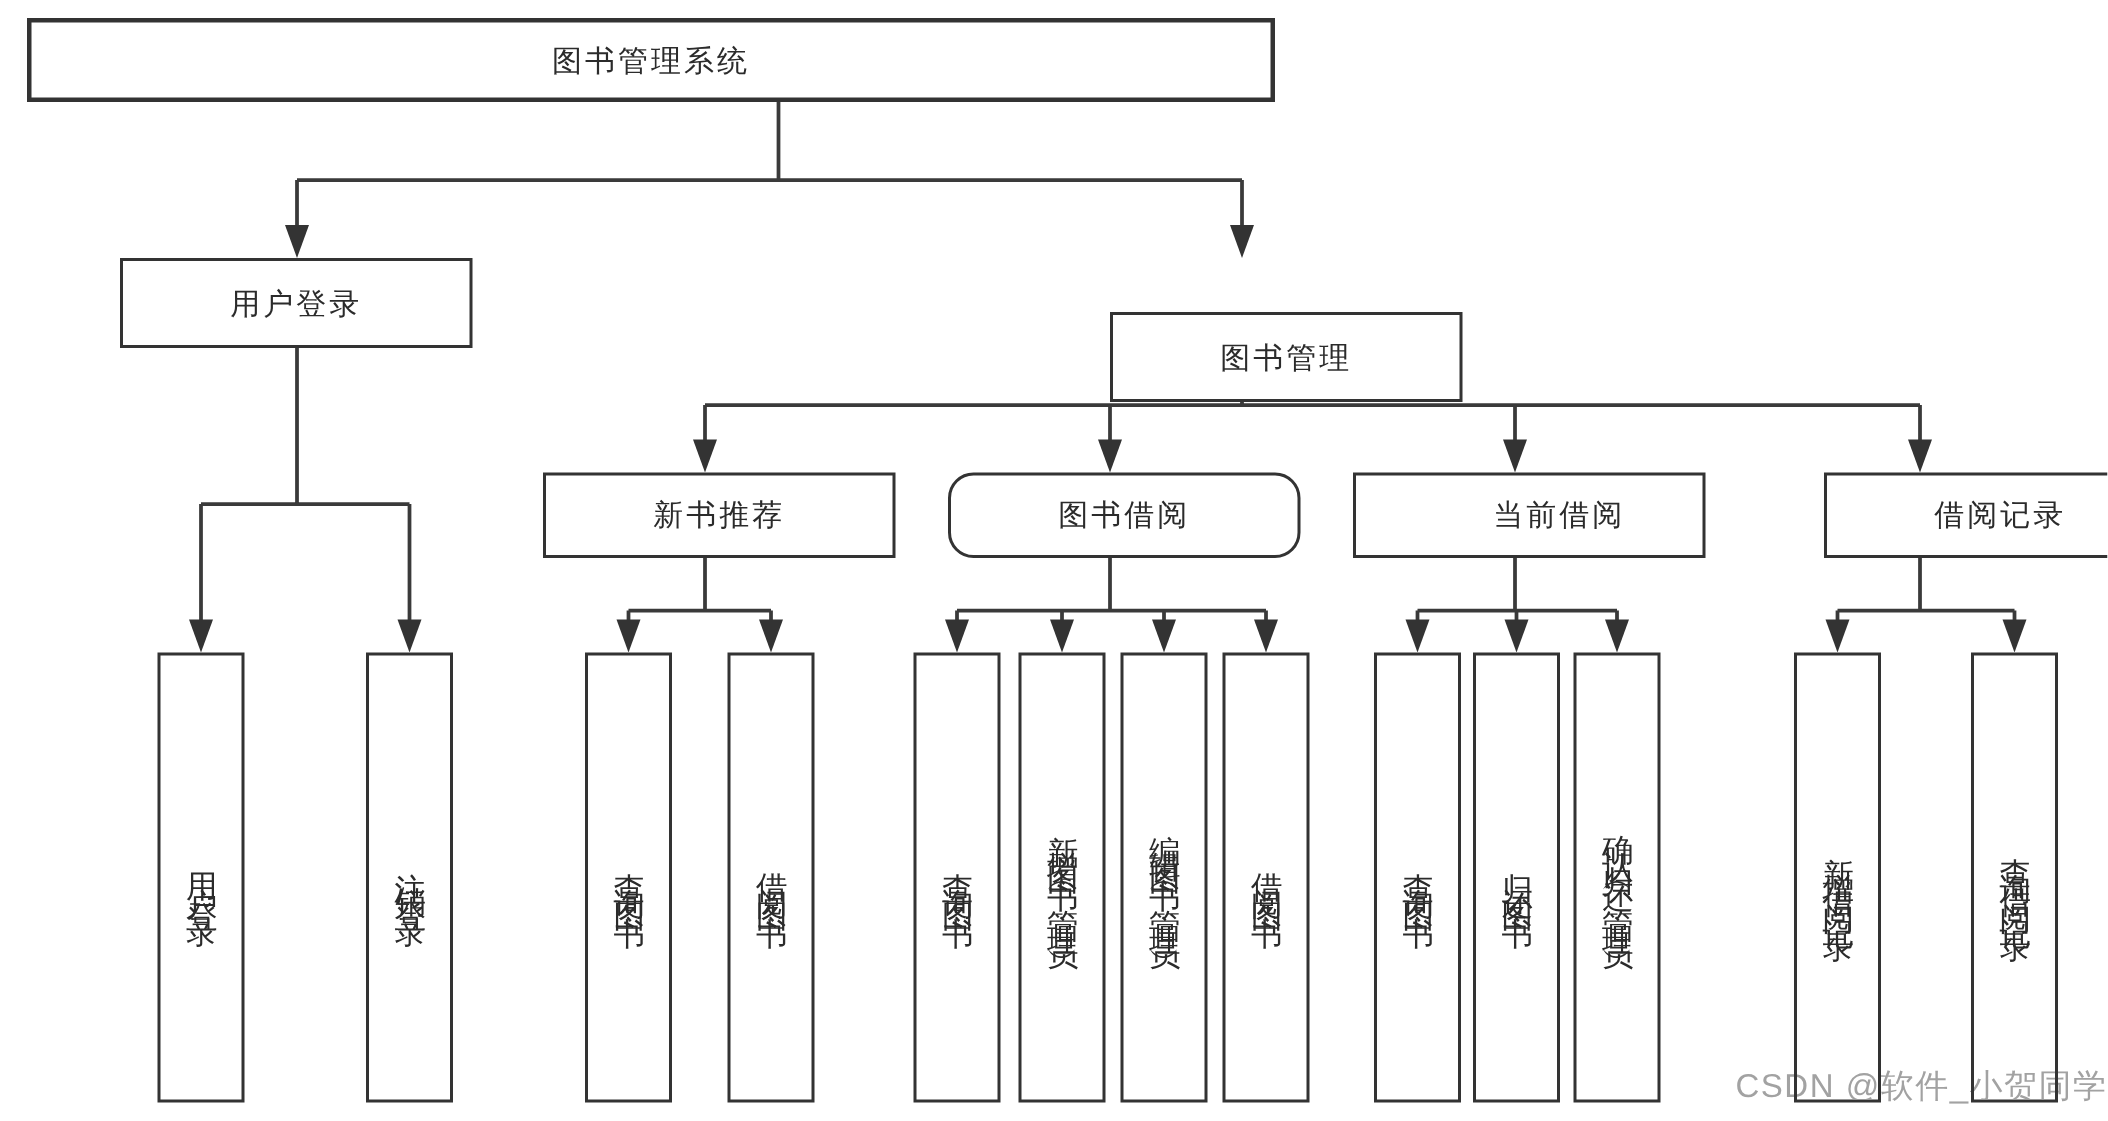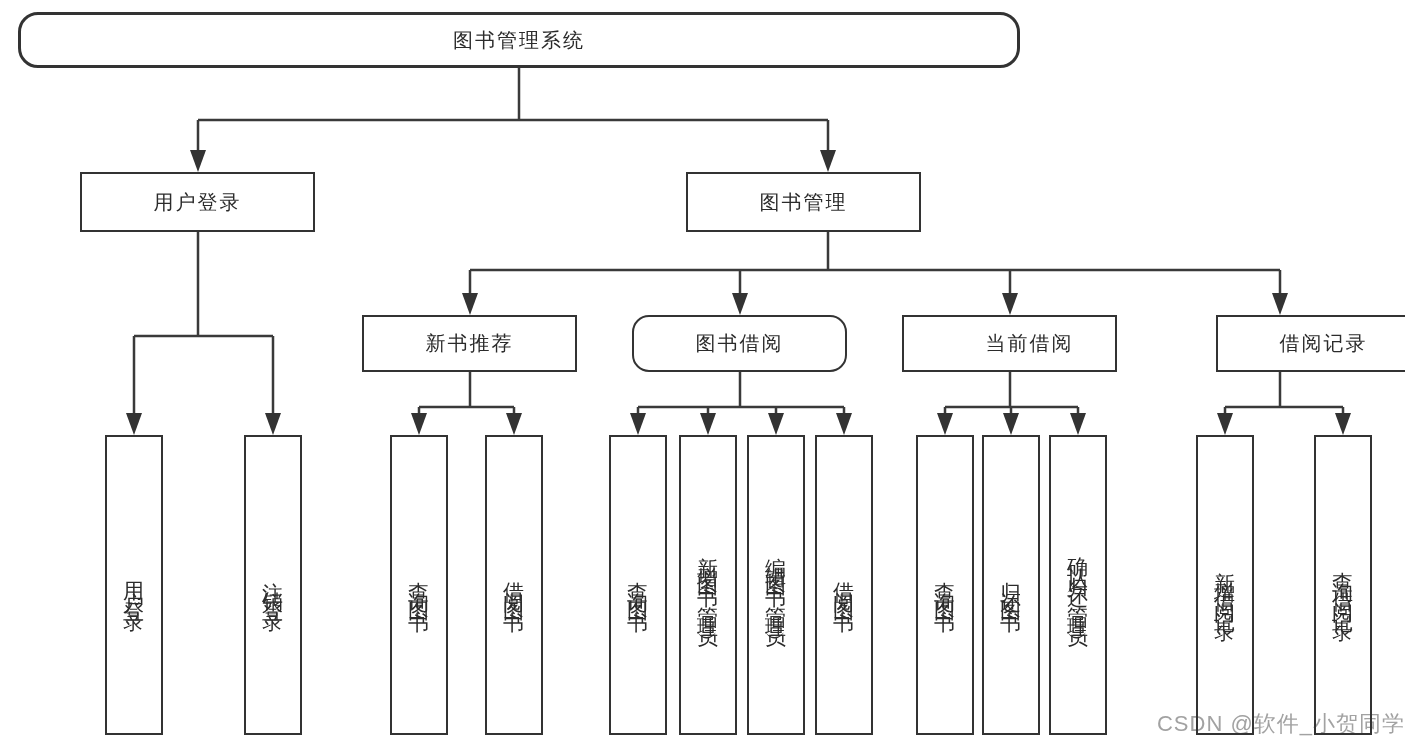--- a/index.html
+++ b/index.html
@@ -42,24 +42,24 @@
     display: flex;
     align-items: center;
     justify-content: center;
   }
   .hbox {
     font-size: 20px;
     letter-spacing: 2px;
   }
   .root-box {
     border-width: 3px;
-    left: 18px; top: 12px; width: 1002px; height: 56px; border-radius: 20px;
+    left: 18px; top: 12px; width: 832px; height: 56px;
   }
   .lvl2 { top: 172px; height: 60px; width: 235px; }
-  .lvl3 { top: 315px; height: 57px; width: 215px; }
+  .lvl3 { top: 315px; height: 57px; width: 235px; }
   .vbox {
     top: 435px;
     width: 58px;
     height: 300px;
   }
   .vbox .vtext {
     writing-mode: vertical-rl;
     font-size: 21px;
     letter-spacing: 10px;
     line-height: 1;
@@ -118,21 +118,21 @@
     <polygon points="1335,413 1351,413 1343,435"></polygon>
   </svg>
 
   <div class="node hbox root-box">
     <span>图书管理系统</span>
   </div>
 
   <div class="node hbox lvl2" style="left:80px;">
     <span>用户登录</span>
   </div>
-  <div class="node hbox lvl2" style="left:686px;">
+  <div class="node hbox lvl2" style="left:740px;margin-top:36px;">
     <span>图书管理</span>
   </div>
 
   <div class="node hbox lvl3" style="left:362px;">
     <span>新书推荐</span>
   </div>
   <div class="node hbox lvl3" style="left:632px;border-radius:17px;">
     <span>图书借阅</span>
   </div>
   <div class="node hbox lvl3" style="left:902px;padding-left:40px;">

